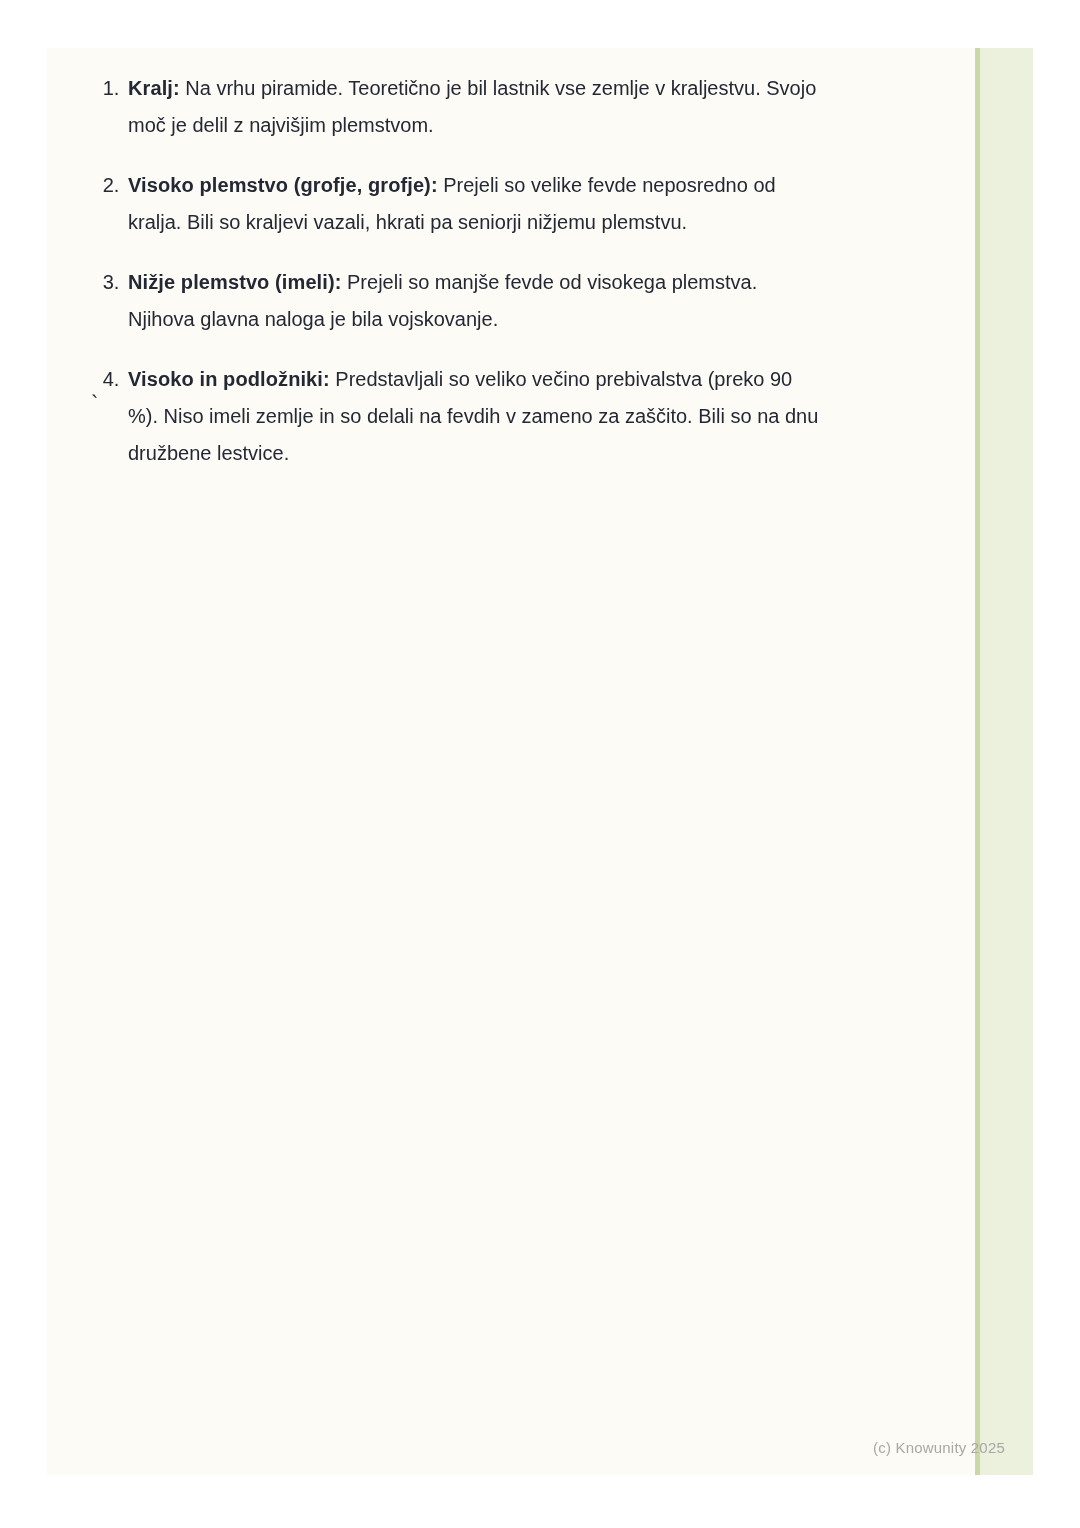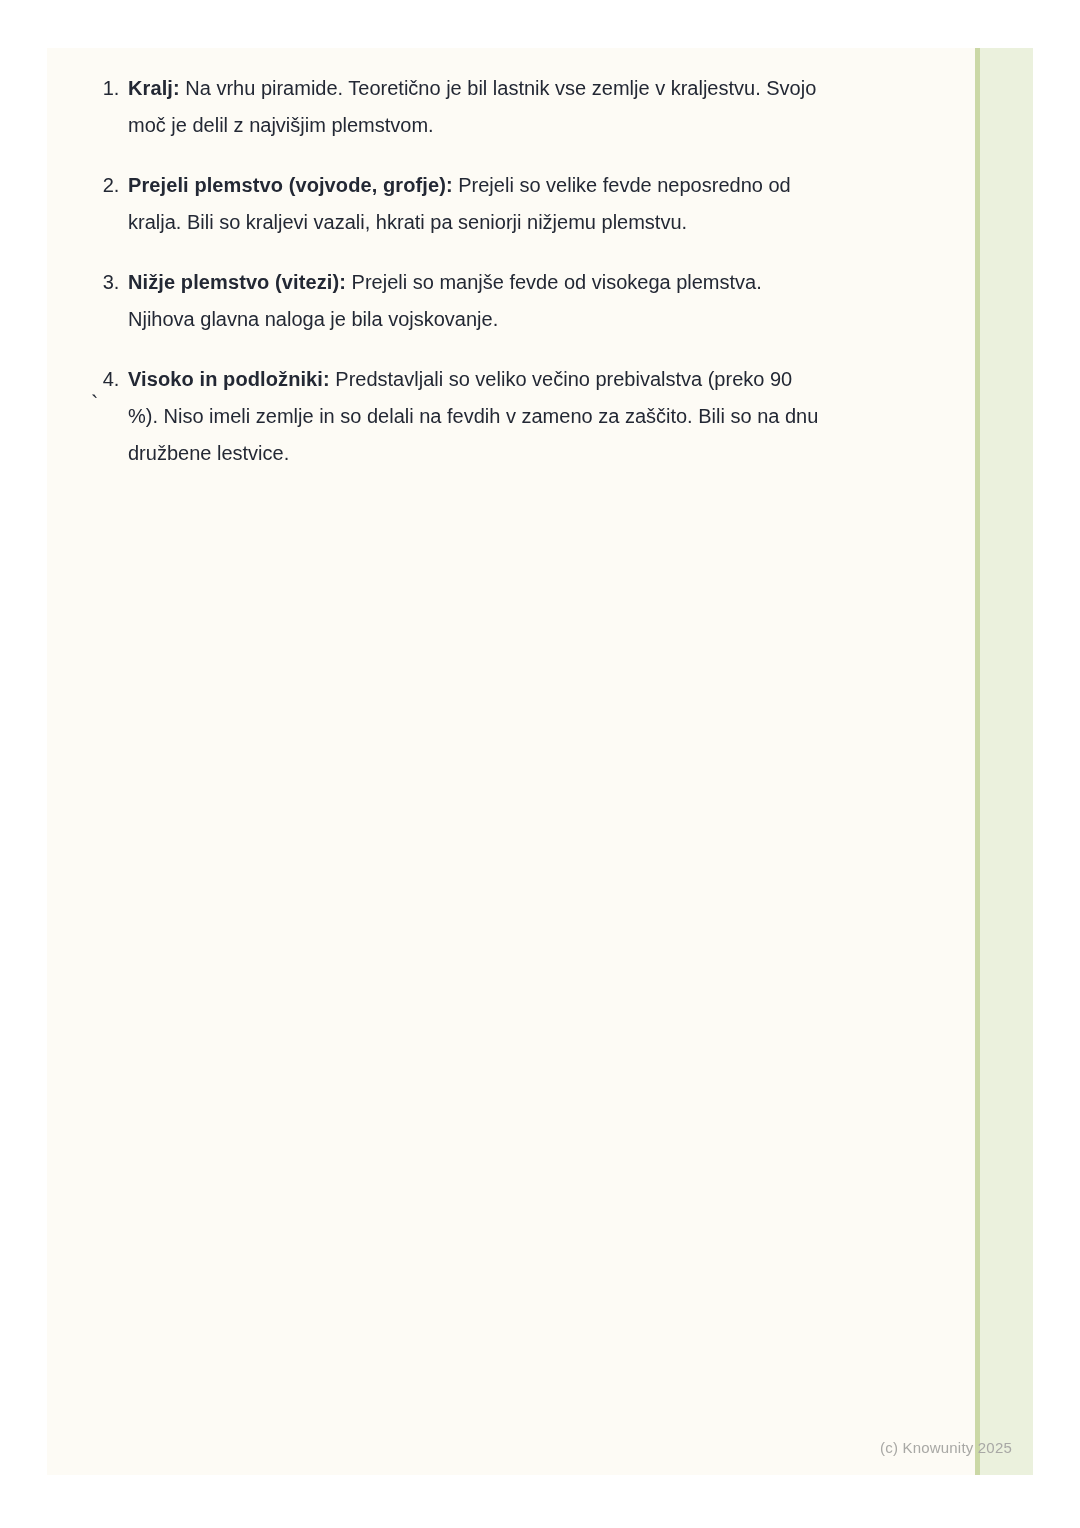--- a/index.html
+++ b/index.html
@@ -50,46 +50,46 @@
   .stray-char {
     position: absolute;
     left: 44px;
     top: 345px;
     font-size: 22px;
     color: #232834;
     line-height: 22px;
   }
   .watermark {
     position: absolute;
-    right: 21px;
+    right: 28px;
     top: 1391px;
     font-size: 15px;
     color: #a8a8a5;
     z-index: 2;
     letter-spacing: 0.2px;
   }
 </style>
 </head>
 <body>
 
 <div class="doc-card">
 
   <div class="accent-stripe"></div>
 
   <ol class="hierarchy-list">
     <li>
       <b>Kralj:</b>
       <span>Na vrhu piramide. Teoretično je bil lastnik vse zemlje v kraljestvu. Svojo moč je delil z najvišjim plemstvom.</span>
     </li>
     <li>
-      <b>Prejeli plemstvo (vojvode, grofje):</b>
+      <b>Visoko plemstvo (grofje, grofje):</b>
       <span>Prejeli so velike fevde neposredno od kralja. Bili so kraljevi vazali, hkrati pa seniorji nižjemu plemstvu.</span>
     </li>
     <li>
-      <b>Nižje plemstvo (vitezi):</b>
+      <b>Nižje plemstvo (imeli):</b>
       <span>Prejeli so manjše fevde od visokega plemstva. Njihova glavna naloga je bila vojskovanje.</span>
     </li>
     <li>
       <b>Visoko in podložniki:</b>
       <span>Predstavljali so veliko večino prebivalstva (preko 90 %). Niso imeli zemlje in so delali na fevdih v zameno za zaščito. Bili so na dnu družbene lestvice.</span>
     </li>
   </ol>
 
   <div class="stray-char">`</div>
 

